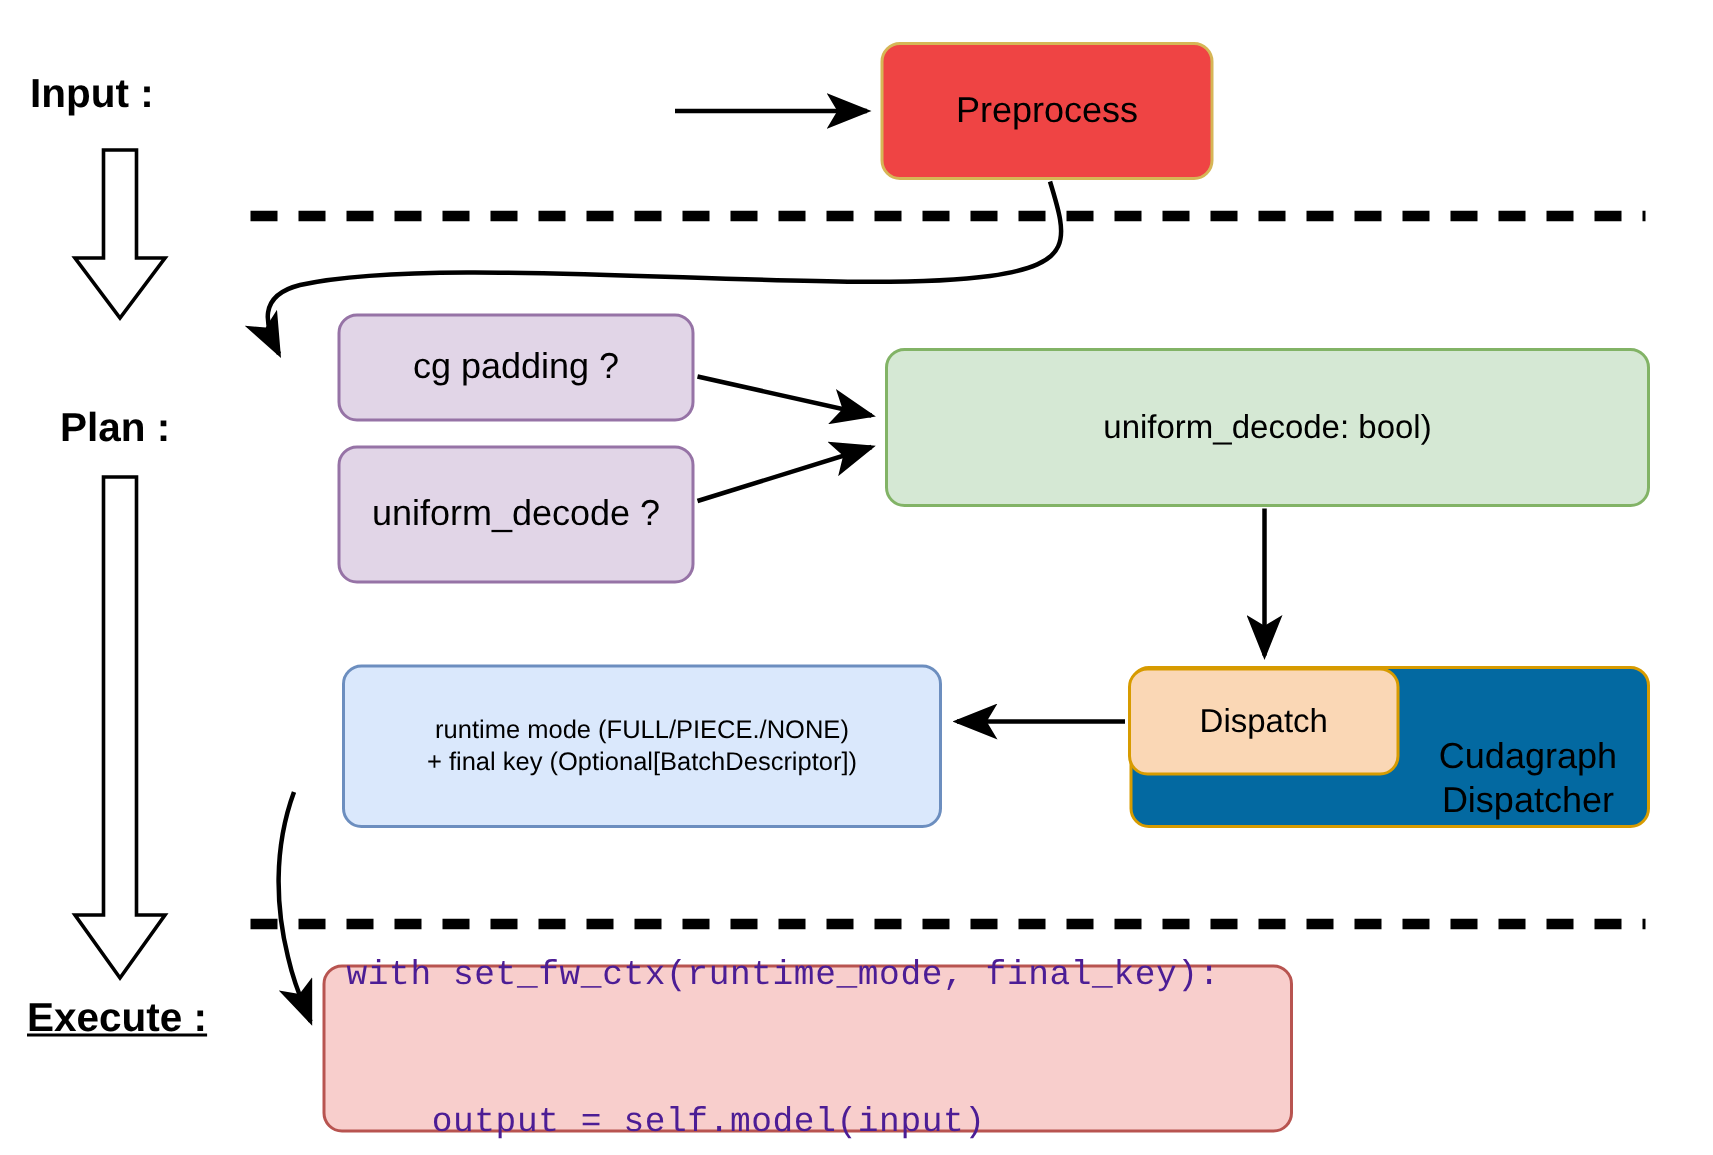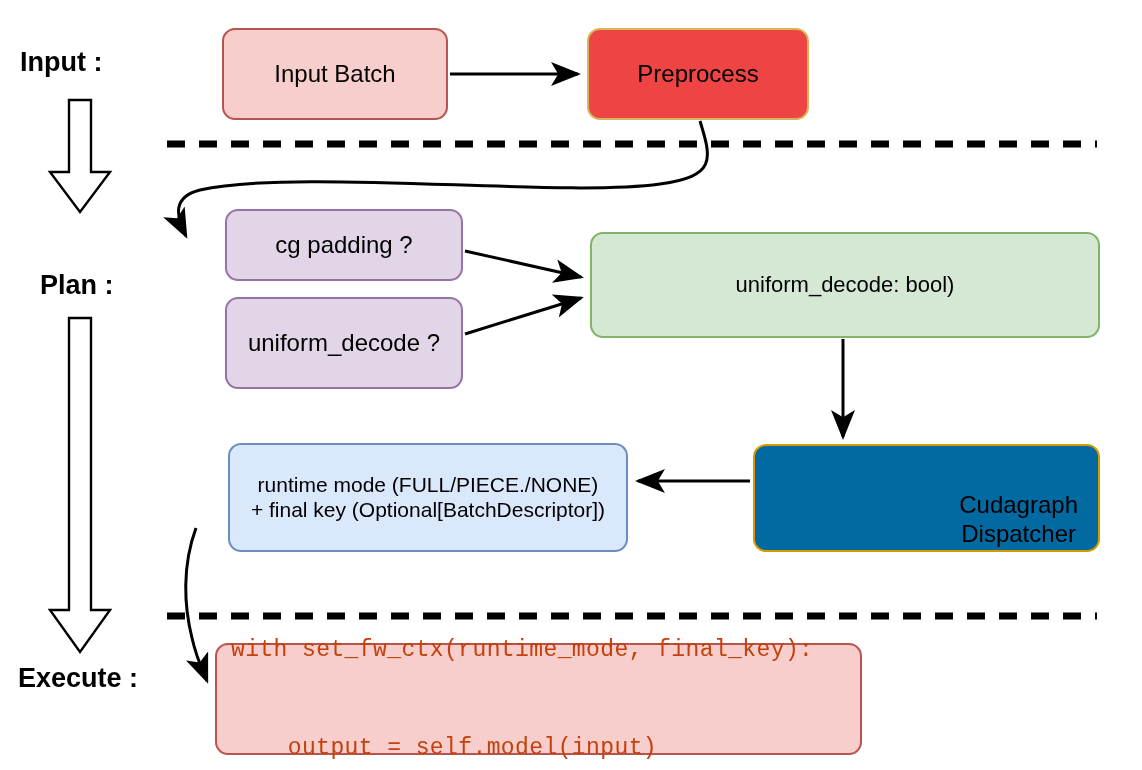--- a/index.html
+++ b/index.html
@@ -52,21 +52,21 @@
     font-family: "Liberation Mono", monospace;
     font-size: 23px;
     justify-content: flex-start;
     text-align: left;
     line-height: 1.42;
     letter-spacing: 0.4px;
     white-space: pre;
     padding-left: 14px;
   }
   .node.small { font-size: 22px; }
-  .node.tiny { font-size: 21px; }
+  .node.tiny { font-size: 17px; }
   .node-text { display: block; width: 100%; }
 </style>
 </head>
 <body>
 
 <div id="canvas">
 
   <svg id="svg-layer" viewBox="0 0 1142 770" xmlns="http://www.w3.org/2000/svg">
     <defs>
       <marker id="arrowhead" markerWidth="10" markerHeight="8" refX="9" refY="4" orient="auto" markerUnits="strokeWidth">
@@ -90,25 +90,22 @@
 
     <line x1="843" y1="339" x2="843" y2="437" stroke="#000000" stroke-width="3" marker-end="url(#arrowhead)"></line>
 
     <line x1="750" y1="481" x2="638" y2="481" stroke="#000000" stroke-width="3" marker-end="url(#arrowhead)"></line>
 
     <path d="M 196 528 C 182 566 184 606 192 638 C 197 660 203 671 207 681" fill="none" stroke="#000000" stroke-width="3" marker-end="url(#arrowhead)"></path>
   </svg>
 
   <div class="stage-label" style="left:20px; top:47px;">Input :</div>
   <div class="stage-label" style="left:40px; top:234px;margin-top:36px;">Plan :</div>
-  <div class="stage-label" style="left:18px; top:663px;">Execute :</div>
+  <div class="stage-label" style="left:18px; top:663px;text-decoration:underline;">Execute :</div>
 
-  <div class="node" style="left:222px; top:28px; width:226px; height:92px; background:#F8CECC; border-color:#B85450;">
-    <span class="node-text">Input Batch</span>
-  </div>
 
   <div class="node" style="left:587px; top:28px; width:222px; height:92px; background:#ef4444; border-color:#D6B656;">
     <span class="node-text">Preprocess</span>
   </div>
 
   <div class="node" style="left:225px; top:209px; width:238px; height:72px; background:#E1D5E7; border-color:#9673A6;">
     <span class="node-text">cg padding ?</span>
   </div>
 
   <div class="node" style="left:225px; top:297px; width:238px; height:92px; background:#E1D5E7; border-color:#9673A6;">
@@ -121,28 +118,31 @@
     </span>
   </div>
 
   <div class="node" style="left:753px; top:444px; width:347px; height:108px; background:#0369a1; border-color:#D79B00; justify-content:flex-end; padding-right:20px;align-items:flex-end;">
     <span style="display:block; text-align:center;">
       <span class="node-text">Cudagraph</span>
       <span class="node-text">Dispatcher</span>
     </span>
   </div>
 
+  <div class="node small" style="left:752px; top:445px; width:181px; height:72px; background:#FAD7B5; border-color:#D79B00;">
+    <span class="node-text">Dispatch</span>
+  </div>
 
   <div class="node tiny" style="left:228px; top:443px; width:400px; height:109px; background:#DAE8FC; border-color:#6C8EBF;">
     <span style="display:block; width:100%;">
       <span class="node-text">runtime mode (FULL/PIECE./NONE)</span>
       <span class="node-text">+ final key (Optional[BatchDescriptor])</span>
     </span>
   </div>
 
-  <div class="node code" style="left:215px; top:643px; width:647px; height:112px; background:#F8CECC; border-color:#B85450; color:#c2410c;">
+  <div class="node code" style="left:215px; top:643px; width:647px; height:112px; background:#F8CECC; border-color:#B85450; color:#4c1d95;">
     <span style="display:block; width:100%;">
       <span class="node-text">with set_fw_ctx(runtime_mode, final_key):</span>
       <span class="node-text">    output = self.model(input)</span>
     </span>
   </div>
 
 </div>
 
 </body></html>

